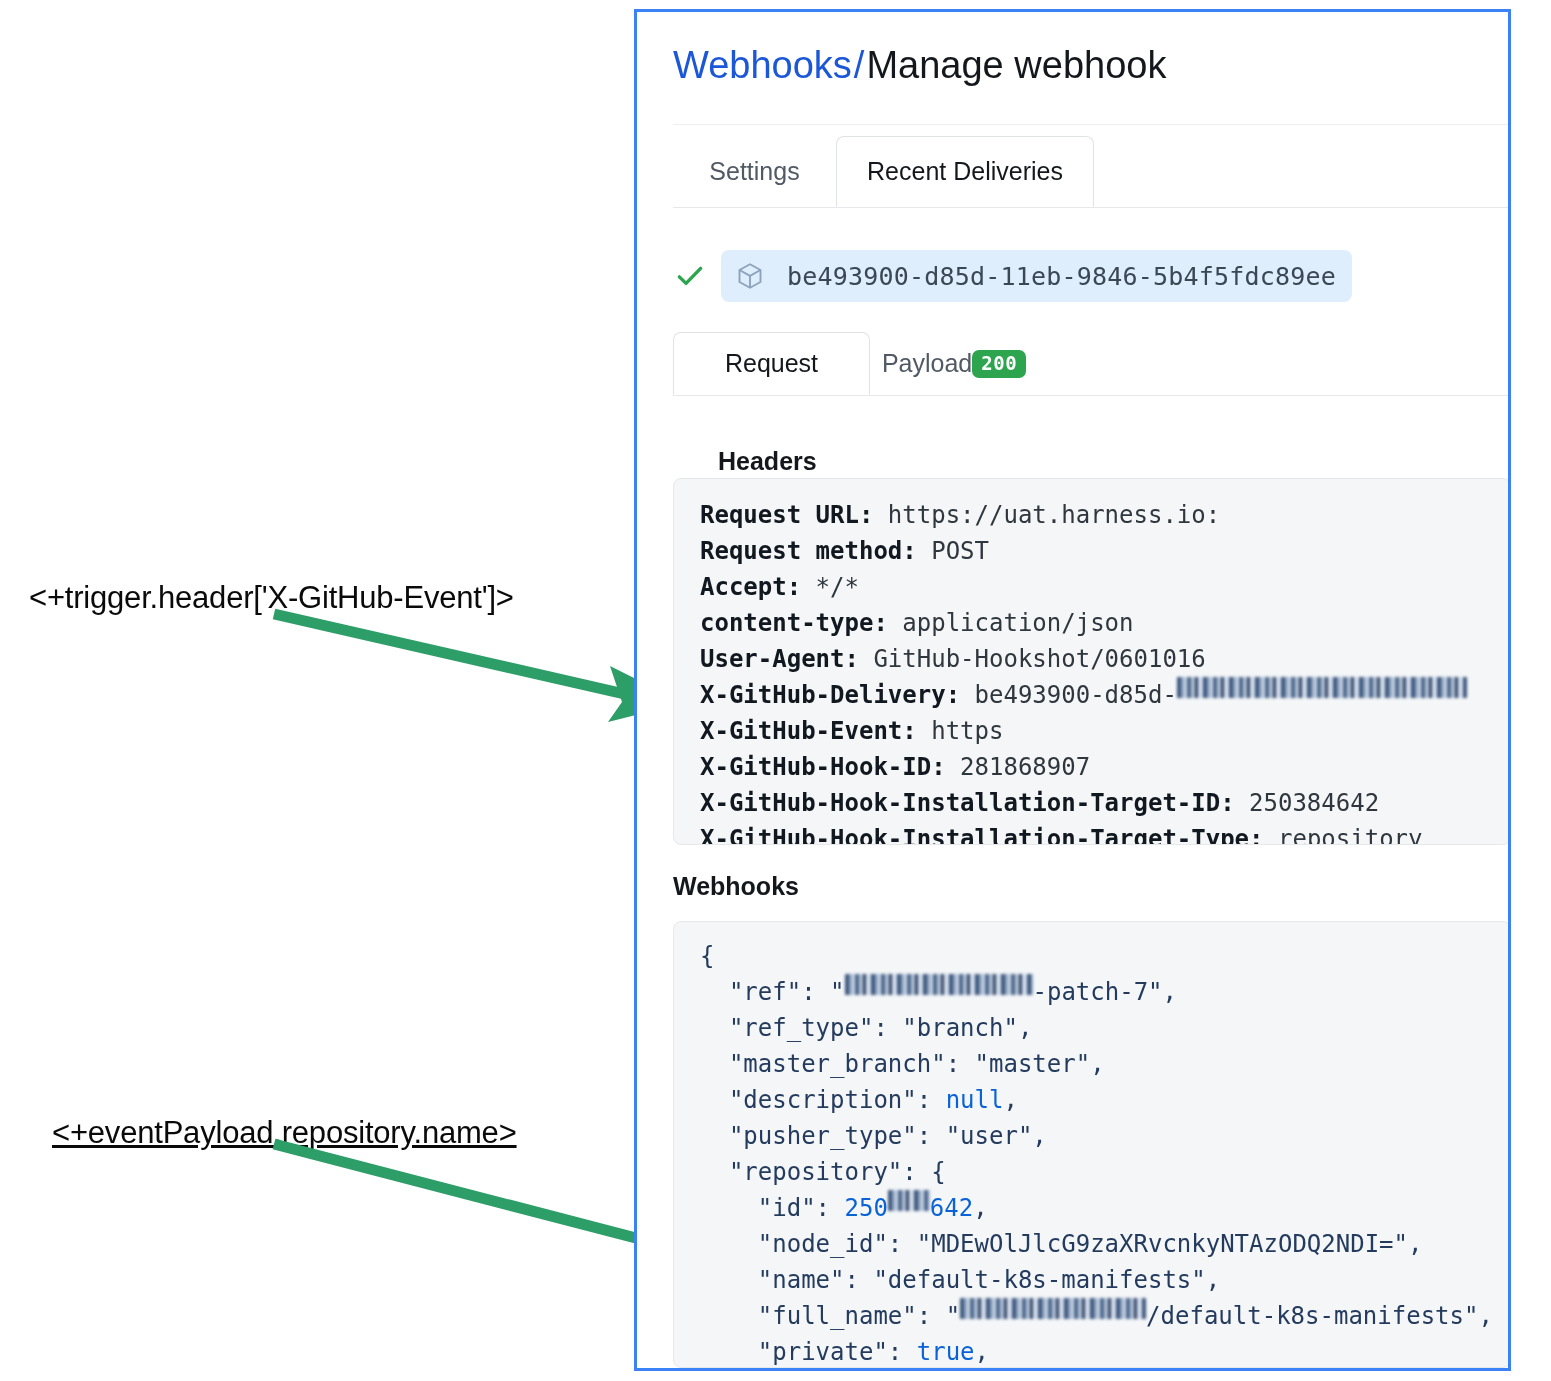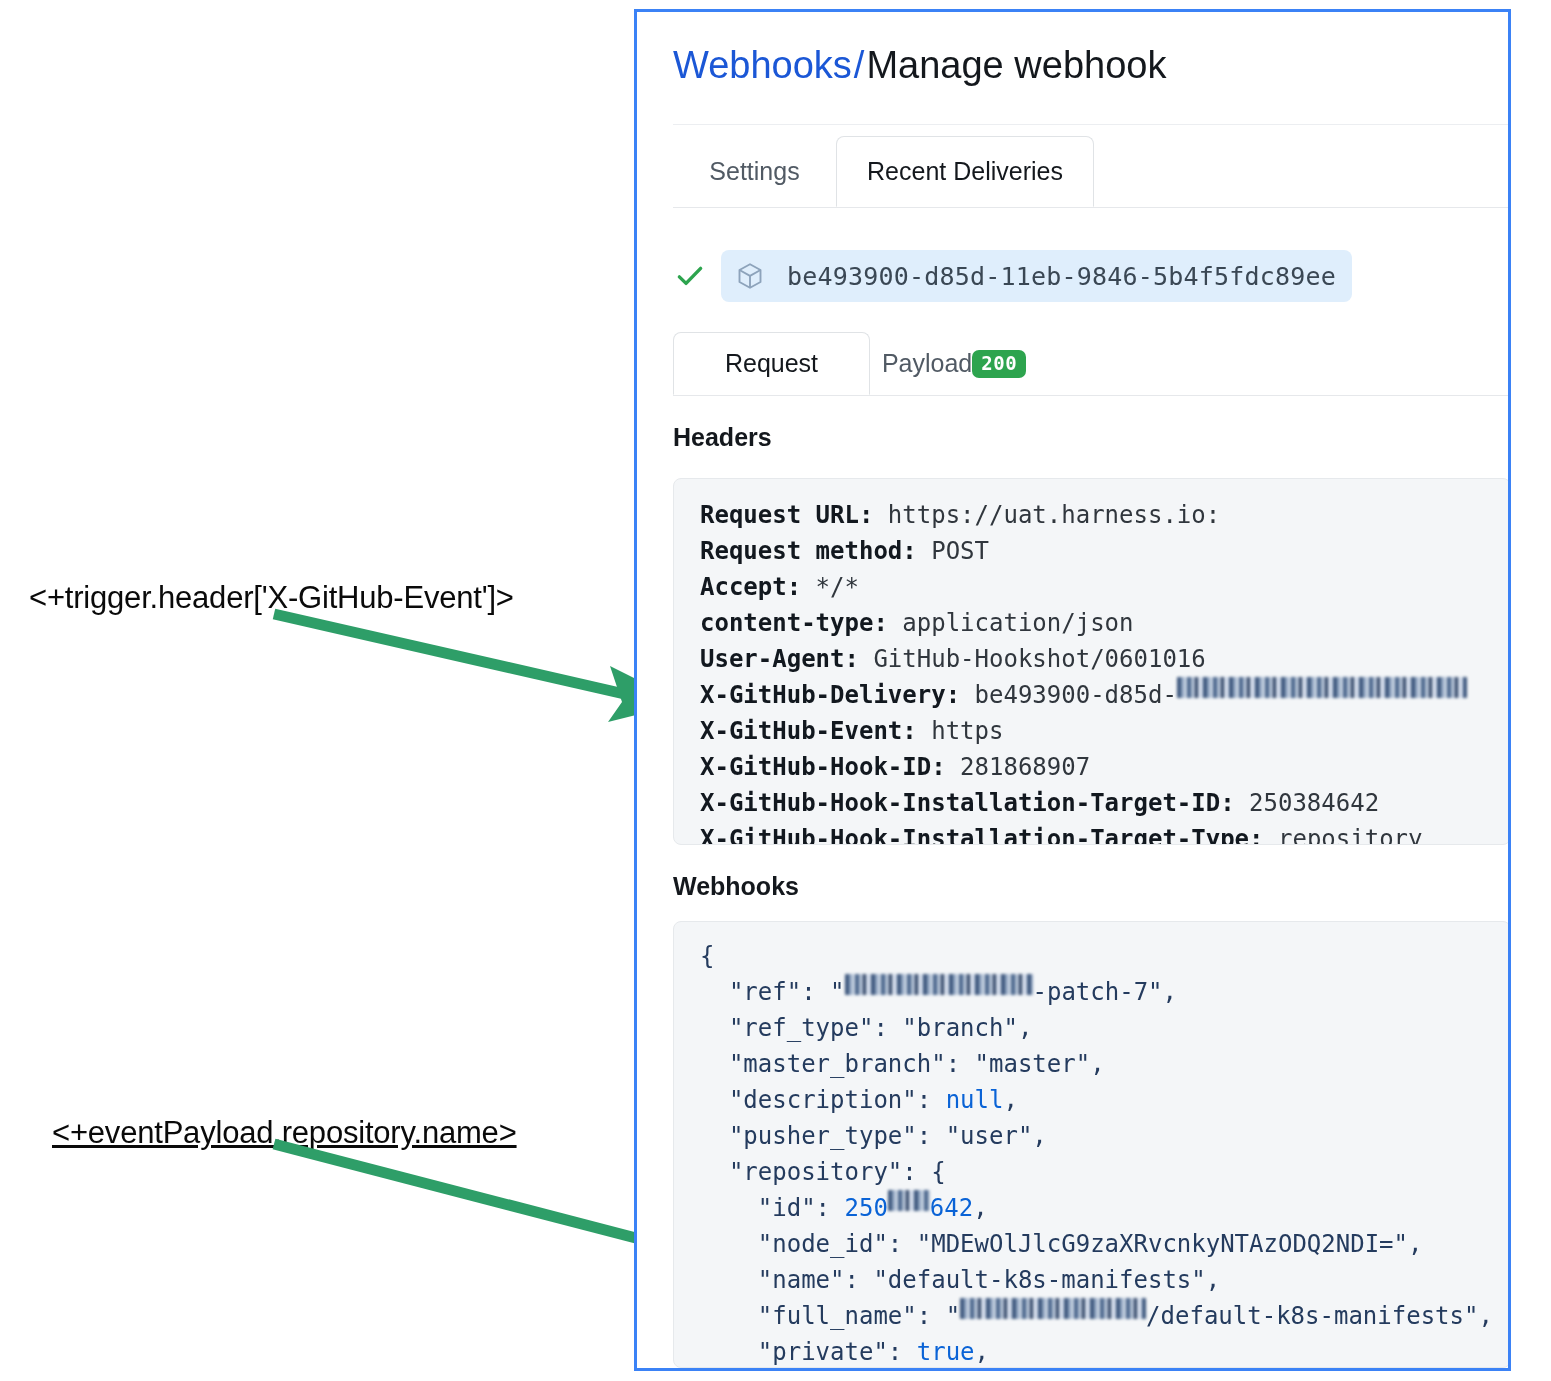--- a/index.html
+++ b/index.html
@@ -225,21 +225,21 @@
   }
 
   
   .section-title {
     position: absolute;
     left: 36px;
     font-size: 25px;
     font-weight: bold;
     color: #14181d;
   }
-  #title-headers { top: 411px; }
+  #title-headers { top: 435px; margin-left: 45px; }
   #title-payload { top: 860px; }
 
   
   .code-box {
     position: absolute;
     left: 36px;
     width: 838px;
     background: #f4f6f8;
     border: 1px solid #e6e9ec;
     border-radius: 8px;

